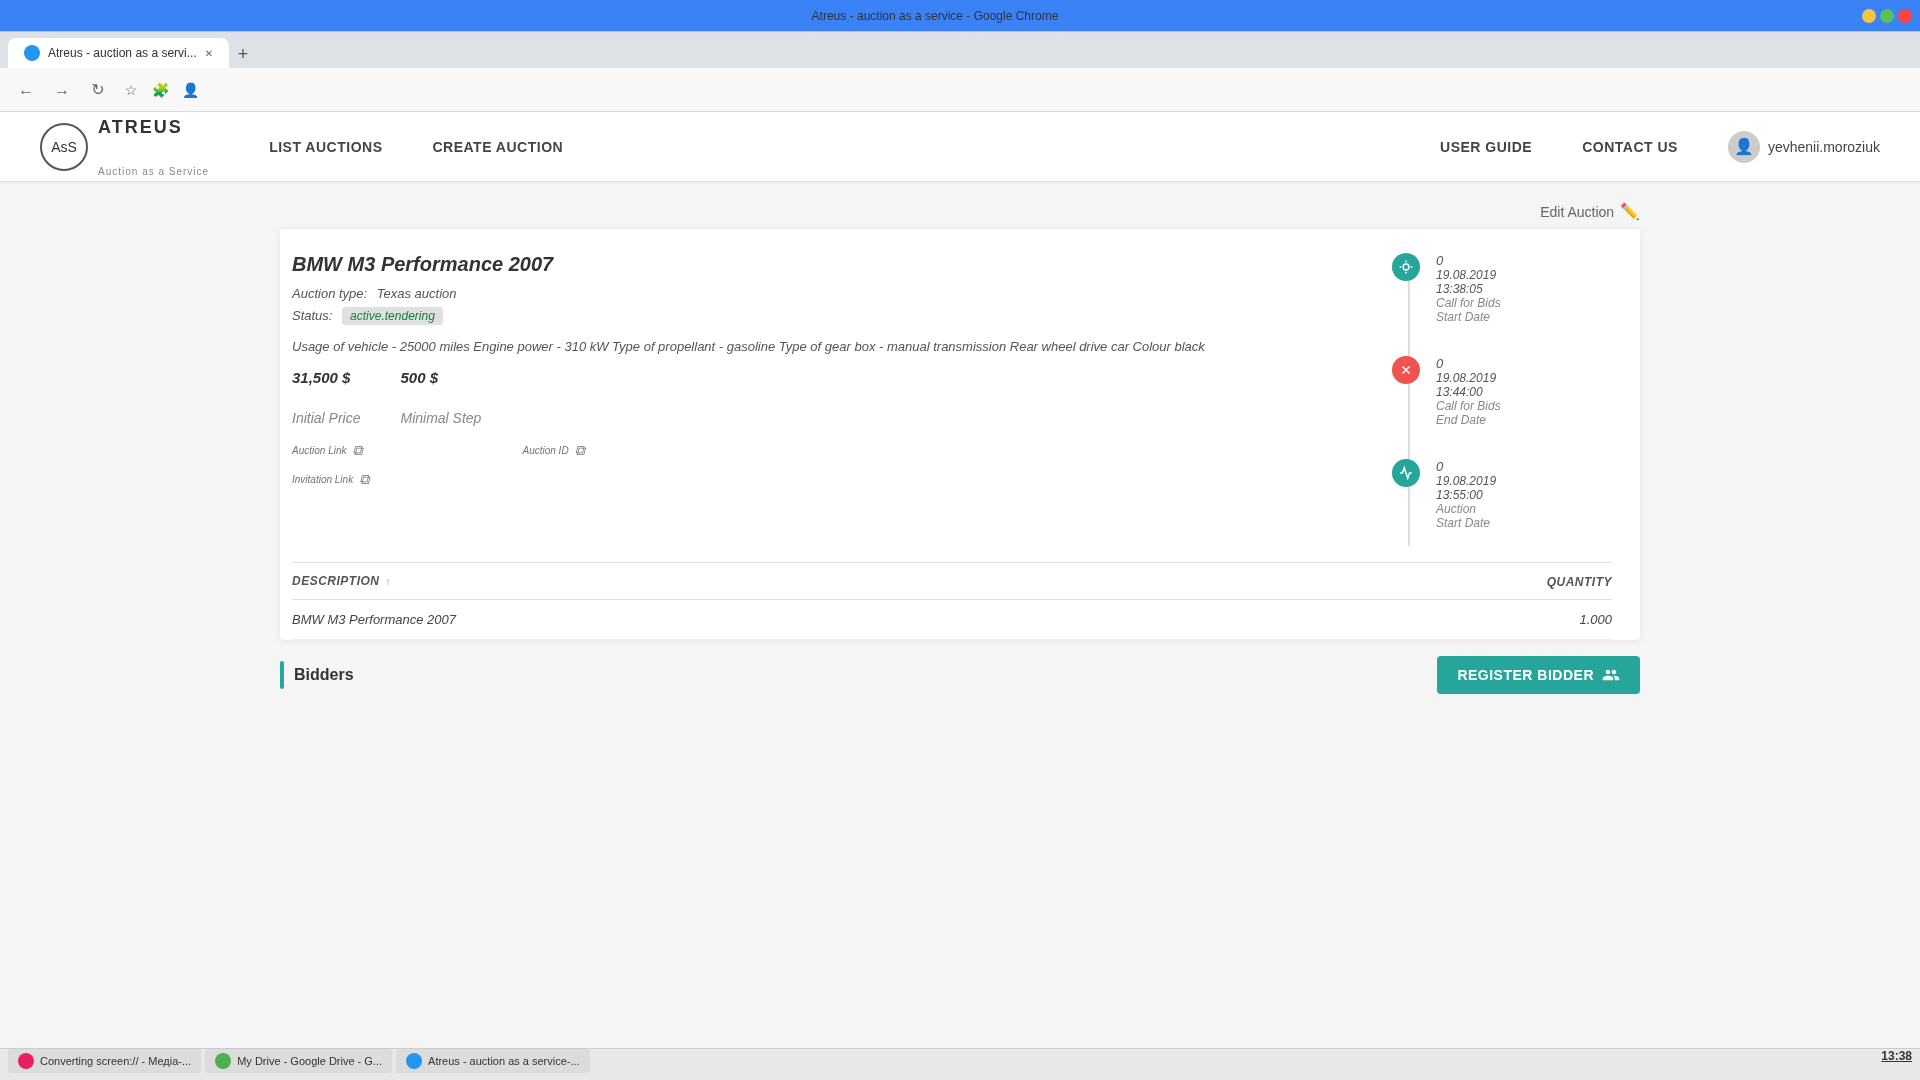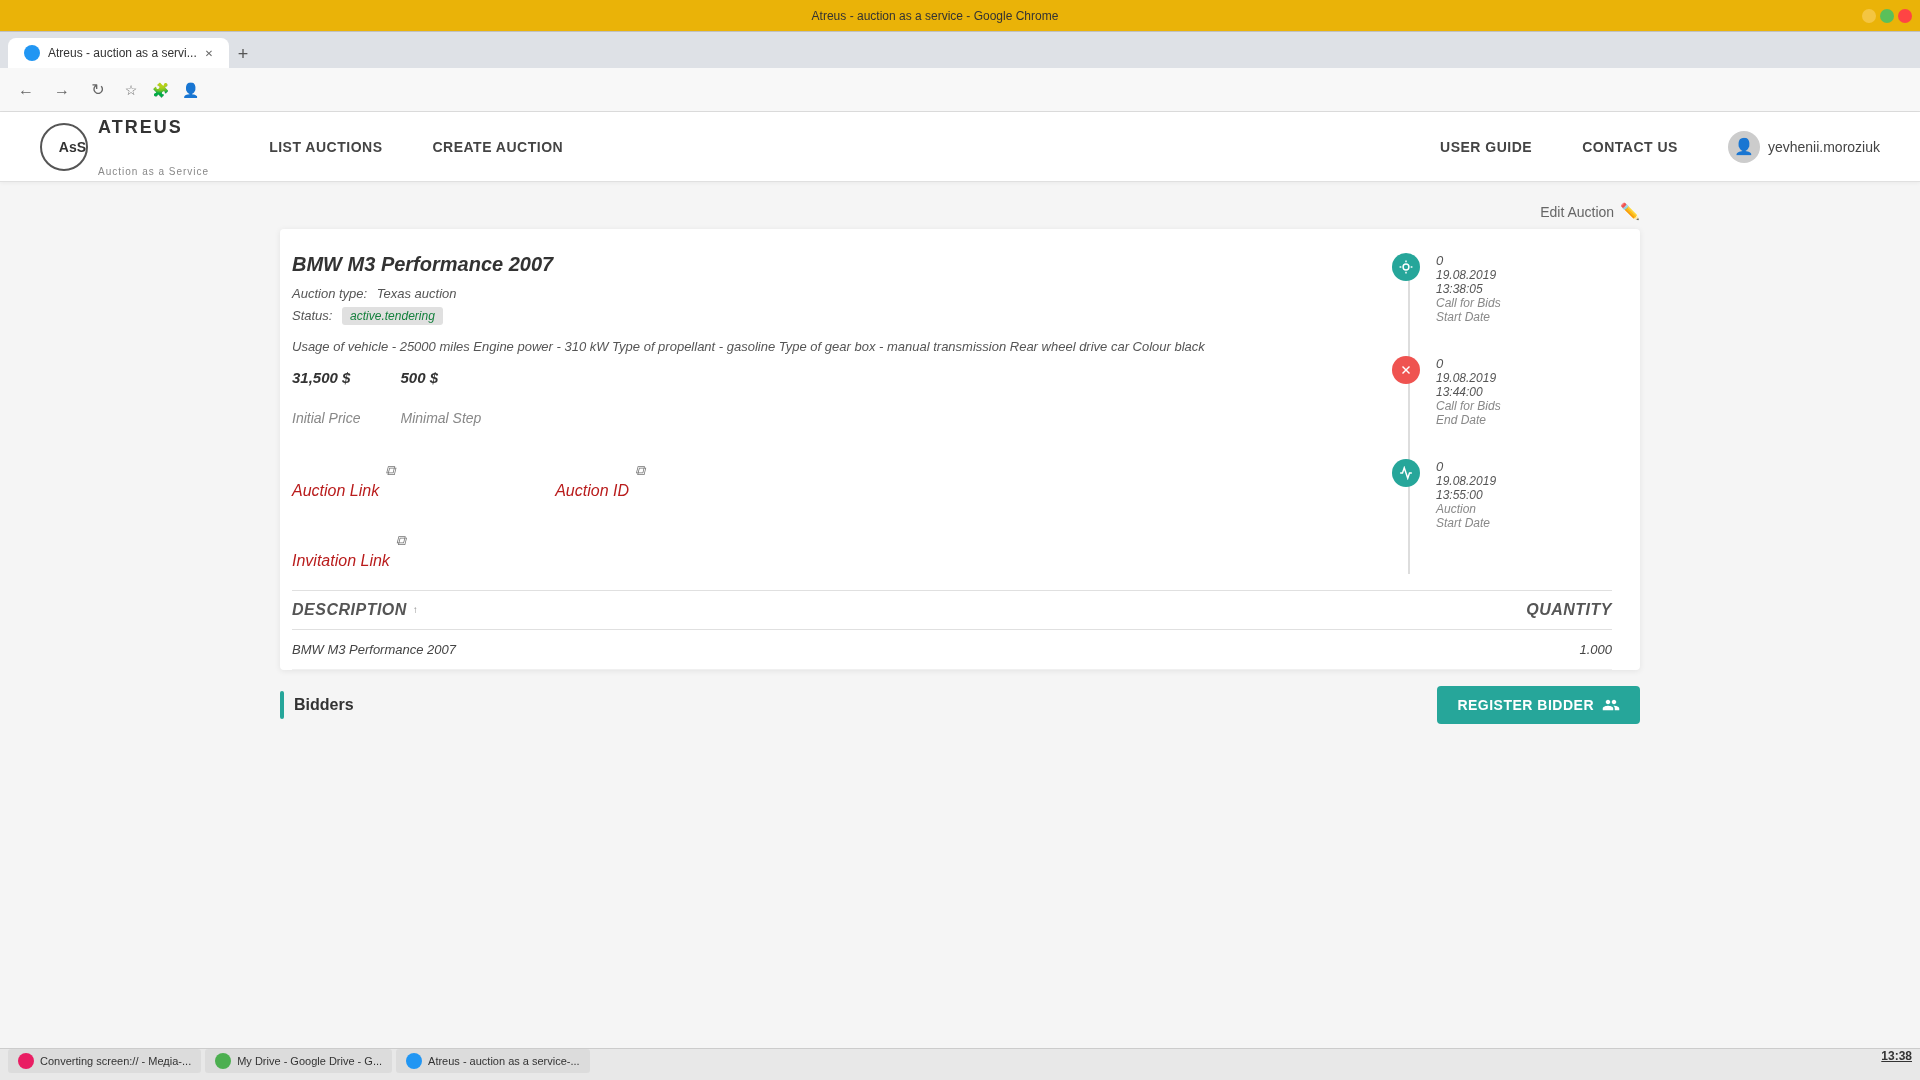--- a/index.html
+++ b/index.html
@@ -1,20 +1,20 @@
 <!DOCTYPE html>
 <html><head>
   <meta charset="utf-8">
   <style>
     * { margin: 0; padding: 0; box-sizing: border-box; }
     body { font-family: 'Segoe UI', Arial, sans-serif; background: #f0f0f0; width: 1920px; height: 1080px; overflow: hidden; font-size: 14px; }
 
     
     .browser-title-bar {
-      background: #eab308;
+      background: #3b82f6;
       height: 32px;
       display: flex;
       align-items: center;
       padding: 0 8px;
       border-bottom: 1px solid #c0c0c0;
     }
     .browser-title-text {
       flex: 1;
       text-align: center;
       font-size: 12px;
@@ -134,22 +134,22 @@
     .logo-area {
       display: flex;
       align-items: center;
       gap: 10px;
       margin-right: 60px;
     }
     .logo-circle {
       width: 48px; height: 48px;
       border: 2px solid #555;
       border-radius: 50%;
-      display: flex; align-items: center; justify-content: flex-end;
-      font-weight: bold;
+      display: flex; align-items: center; justify-content: center;
+      font-weight: normal;
       font-size: 14px;
       color: #333;
     }
     .logo-text-area { display: flex; flex-direction: column; gap: 28px; }
     .logo-title { font-size: 18px; font-weight: 700; color: #333; letter-spacing: 2px; }
     .logo-sub { font-size: 10px; color: #888; letter-spacing: 1px; }
     .nav-links {
       display: flex;
       gap: 50px;
       flex: 1;
@@ -250,28 +250,27 @@
     .price-value { font-size: 15px; font-weight: 600; color: #333; }
     .price-label { font-size: 14px; color: #888; margin-top: 24px; }
 
     .links-row {
       display: flex;
       gap: 40px;
       margin-bottom: 12px;
       align-items: center;
     }
     .auction-link {
-      color: #b91c1c;
-      font-size: 16px;
+      color: #737373;
+      font-size: 10px;
       text-decoration: none;
       cursor: pointer;
       display: flex;
       align-items: center;
       gap: 6px;
-      margin-top: 40px;
     }
     .copy-icon {
       font-size: 14px;
       color: #777;
       cursor: pointer;
     }
     .invitation-row {
       display: flex;
       align-items: center;
       gap: 6px;
@@ -320,21 +319,21 @@
     .desc-table {
       width: 100%;
       border-top: 1px solid #e0e0e0;
     }
     .desc-table-header {
       display: flex;
       padding: 10px 0;
       border-bottom: 1px solid #e0e0e0;
     }
     .desc-col-label {
-      font-size: 16px;
+      font-size: 12px;
       font-weight: 600;
       color: #555;
       letter-spacing: 0.5px;
       text-align: right;
     }
     .desc-col-desc { flex: 1; display: flex; align-items: center; gap: 6px; }
     .desc-col-qty { width: 120px; text-align: right; }
     .sort-icon { font-size: 10px; color: #888; }
     .desc-table-row {
       display: flex;

